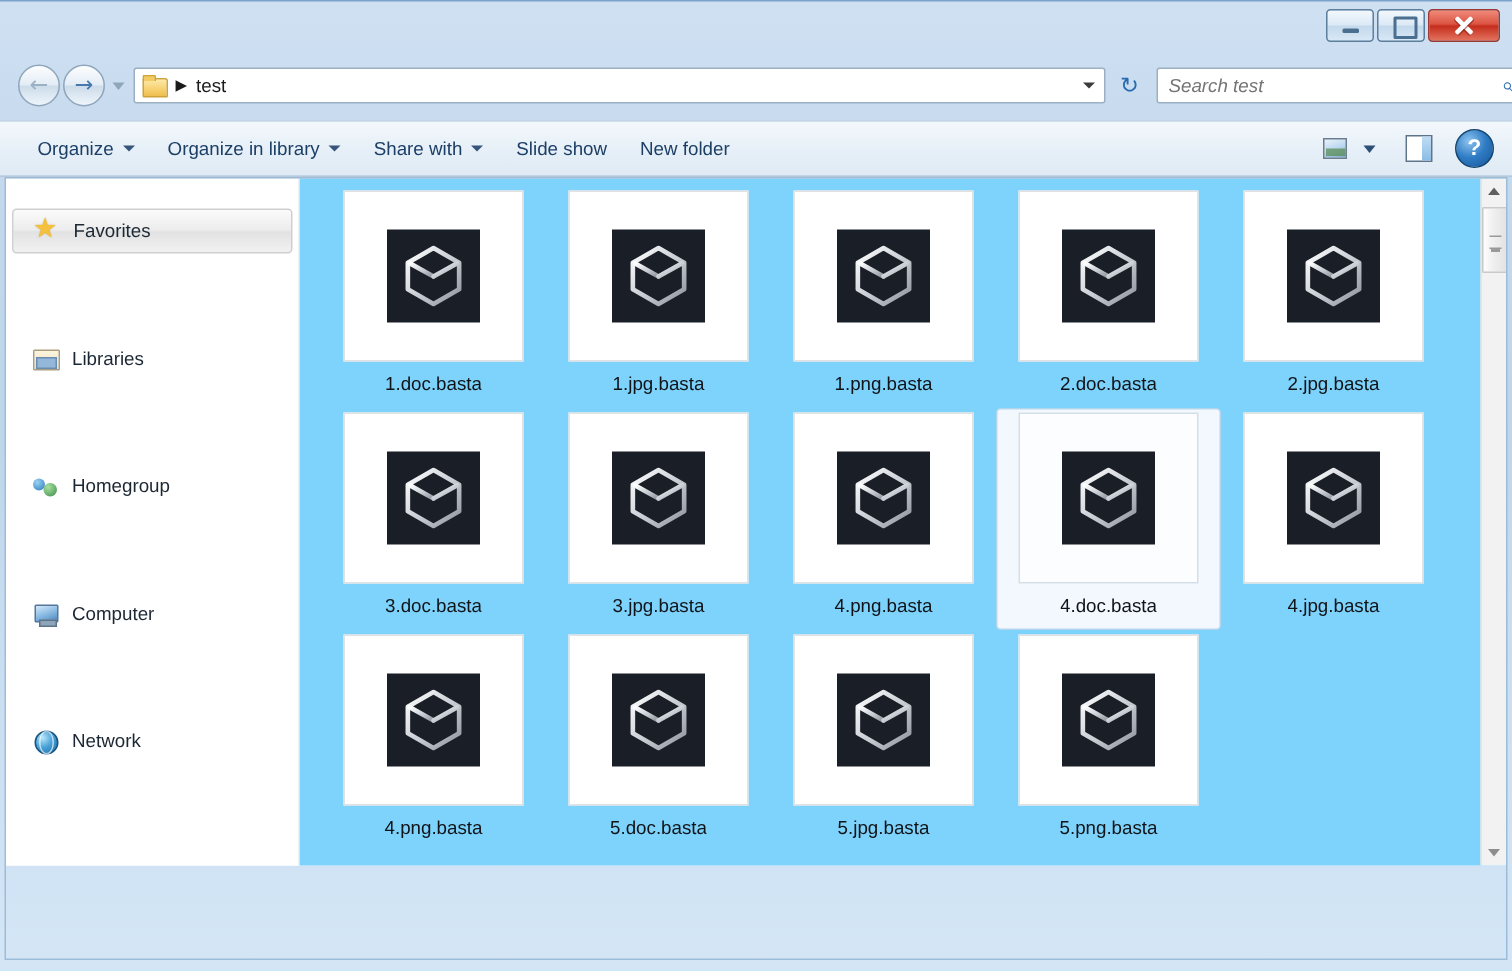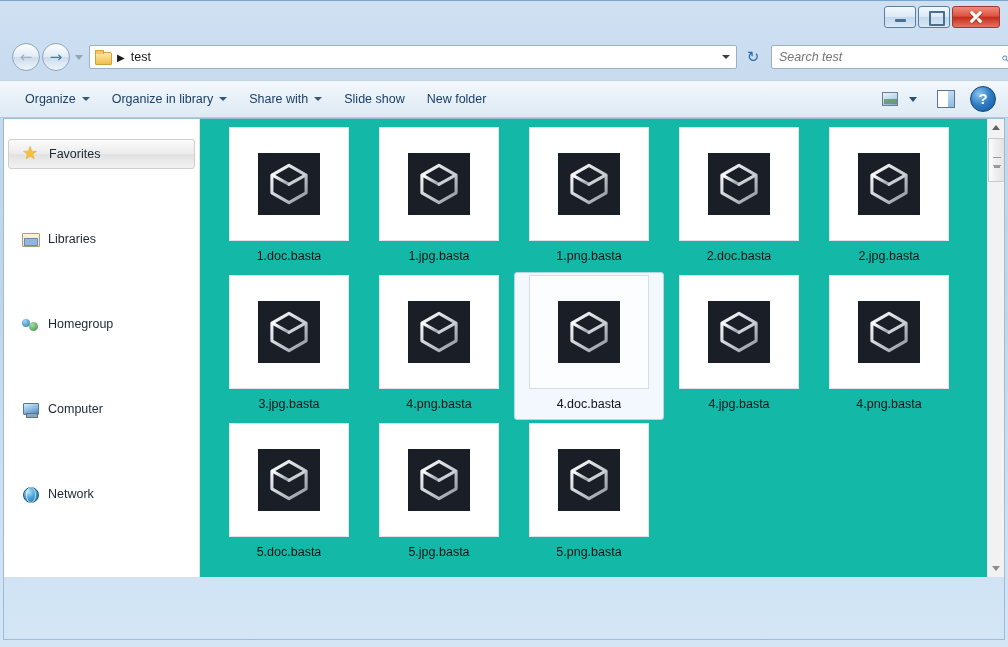--- a/index.html
+++ b/index.html
@@ -431,21 +431,21 @@
     position: absolute; left: 4px; top: 1px;
     width: 8px; height: 14px;
     border-radius: 50%;
     border: 1px solid rgba(255,255,255,.65);
   }
 
   
   #content-area {
     flex: 1 1 auto;
     position: relative;
-    background: #14b8a6;
+    background: #7dd3fc;
     overflow: hidden;
   }
   #file-grid {
     position: absolute;
     left: 14px; top: 5px;
     right: 18px;
     display: flex;
     flex-wrap: wrap;
     align-content: flex-start;
   }
@@ -823,20 +823,40 @@
           <stop offset="100%" stop-color="#8d939c"></stop>
         </linearGradient>
       </defs>
       <path d="M22 3.4 L39.1 13.2 L39.1 30.8 L22 40.6 L4.9 30.8 L4.9 13.2 Z" fill="none" stroke="url(#cg)" stroke-width="3.1" stroke-linejoin="round"></path>
       <path d="M22 22.3 L22 40.6" fill="none" stroke="url(#cg)" stroke-width="3.1" stroke-linecap="round"></path>
       <path d="M22 22.3 L6.3 13.6" fill="none" stroke="url(#cg)" stroke-width="3.1" stroke-linecap="round"></path>
       <path d="M22 22.3 L37.7 13.6" fill="none" stroke="url(#cg)" stroke-width="3.1" stroke-linecap="round"></path>
     </svg>
               </div>
             </div>
+            <div class="file-label">3.doc.basta</div>
+          </div>
+          <div class="file-tile">
+            <div class="thumb-frame">
+              <div class="basta-icon" style="background: rgb(25, 30, 39);">
+    <svg width="44" height="44" viewBox="0 0 44 44" aria-hidden="true">
+      <defs>
+        <linearGradient id="cg" x1="0" y1="0" x2="1" y2="1">
+          <stop offset="0%" stop-color="#ffffff"></stop>
+          <stop offset="55%" stop-color="#c6cbd2"></stop>
+          <stop offset="100%" stop-color="#8d939c"></stop>
+        </linearGradient>
+      </defs>
+      <path d="M22 3.4 L39.1 13.2 L39.1 30.8 L22 40.6 L4.9 30.8 L4.9 13.2 Z" fill="none" stroke="url(#cg)" stroke-width="3.1" stroke-linejoin="round"></path>
+      <path d="M22 22.3 L22 40.6" fill="none" stroke="url(#cg)" stroke-width="3.1" stroke-linecap="round"></path>
+      <path d="M22 22.3 L6.3 13.6" fill="none" stroke="url(#cg)" stroke-width="3.1" stroke-linecap="round"></path>
+      <path d="M22 22.3 L37.7 13.6" fill="none" stroke="url(#cg)" stroke-width="3.1" stroke-linecap="round"></path>
+    </svg>
+              </div>
+            </div>
             <div class="file-label">3.jpg.basta</div>
           </div>
           <div class="file-tile">
             <div class="thumb-frame">
               <div class="basta-icon" style="background: rgb(25, 30, 39);">
     <svg width="44" height="44" viewBox="0 0 44 44" aria-hidden="true">
       <defs>
         <linearGradient id="cg" x1="0" y1="0" x2="1" y2="1">
           <stop offset="0%" stop-color="#ffffff"></stop>
           <stop offset="55%" stop-color="#c6cbd2"></stop>

